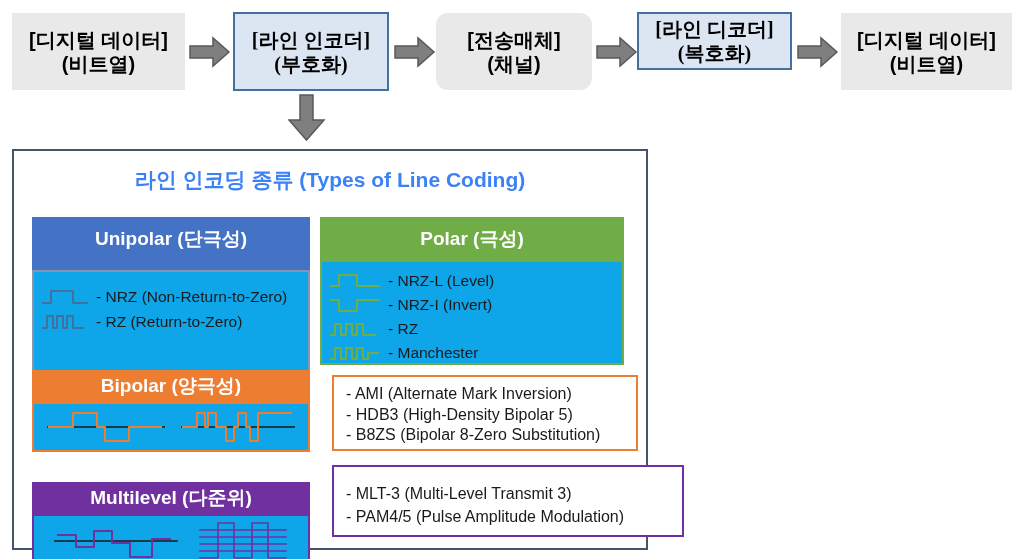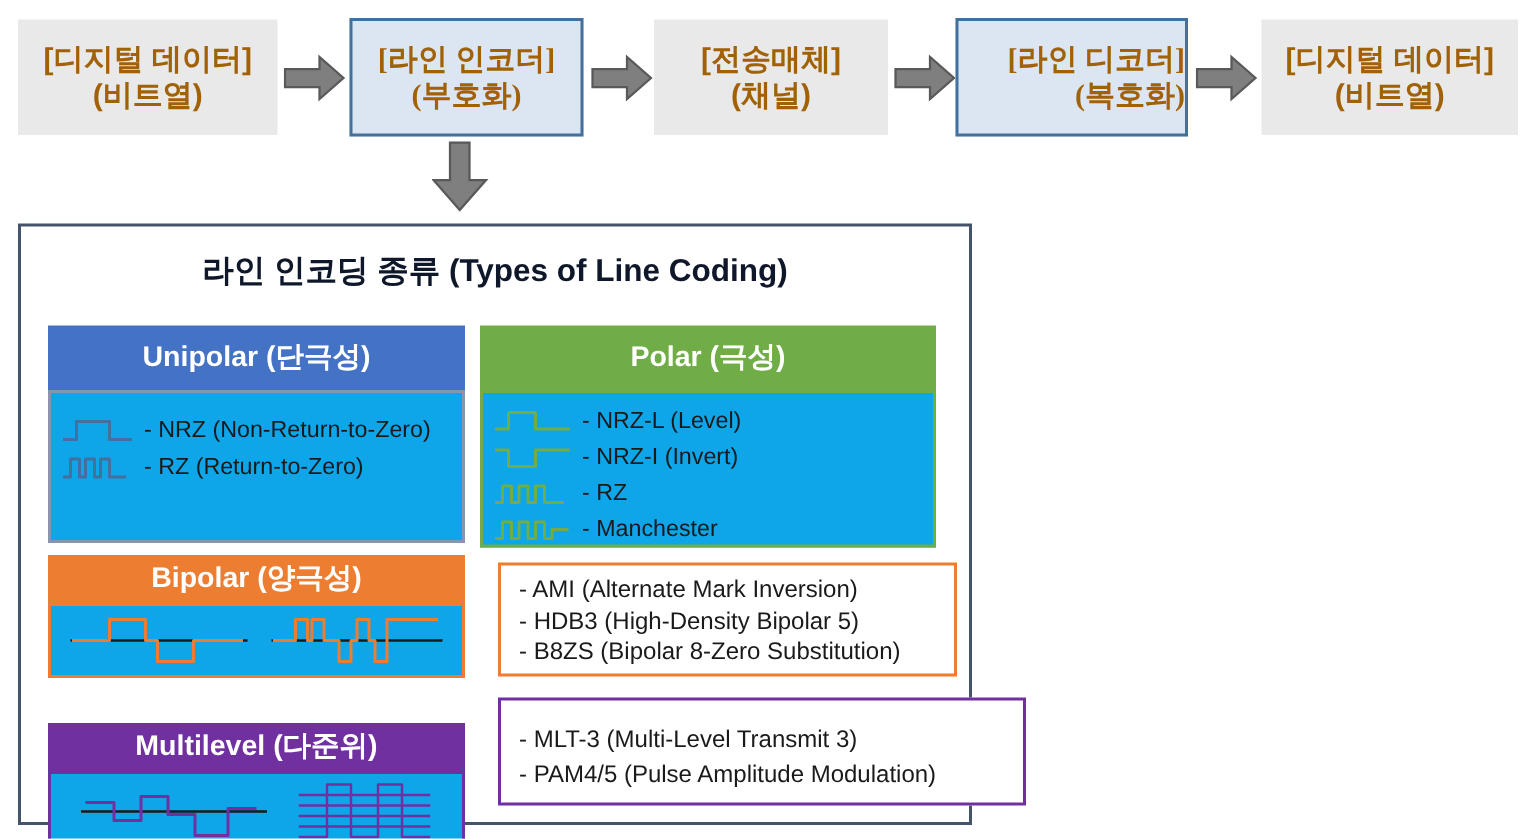--- a/index.html
+++ b/index.html
@@ -1,37 +1,37 @@
 <!DOCTYPE html>
 <html style="--unipolar: #4472C4; --polar: #70AD47; --bipolar: #ED7D31; --multilevel: #7030A0; --unipolar_waveform: #41719C; --unipolar_body_border: #8496B0; --flow_box_gray: #E9E9E9; --flow_box_blue_fill: #DCE6F2; --flow_box_blue_border: #41719C; --arrow_gray: #7F7F7F; --panel_border: #44546A;"><head>
 <meta charset="utf-8">
 <style>
   html,body{margin:0;padding:0;background:#fff;}
   body{width:1024px;height:559px;position:relative;font-family:"Liberation Sans",sans-serif;overflow:hidden;}
 
   
   .fbox{position:absolute;display:flex;flex-direction:column;align-items:center;justify-content:center;
-        text-align:center;font-weight:bold;font-size:20px;line-height:24px;color:#a16207;box-sizing:border-box;}
+        text-align:center;font-weight:bold;font-size:20px;line-height:24px;color:#000000;box-sizing:border-box;}
   .fbox.gray{background:var(--flow_box_gray,#E9E9E9);}
   .fbox.blue{background:var(--flow_box_blue_fill,#DCE6F2);border:2.5px solid var(--flow_box_blue_border,#41719C);font-family:Liberation Serif, serif;}
   svg.harrow,svg.varrow{position:absolute;}
   .block-arrow{fill:var(--arrow_gray,#808080);stroke:#595959;stroke-width:1.5;}
 
   
   .panel{position:absolute;left:12px;top:149px;width:636px;height:401px;box-sizing:border-box;
          border:2px solid var(--panel_border,#44546A);background:#fff;}
   .panel-title{position:absolute;left:0;top:15px;width:100%;text-align:center;
-               font-size:21px;font-weight:bold;color:#0f172a;}
+               font-size:21px;font-weight:bold;color:#3b82f6;}
 
   .card{position:absolute;box-sizing:border-box;}
   .card-header{box-sizing:border-box;width:100%;text-align:center;color:#fff;font-weight:bold;font-size:19px;}
   .card-body{box-sizing:border-box;background:#0ea5e9;}
 
   .unipolar-card{left:18px;top:66px;width:278px;}
-  .unipolar-card .card-header{height:43px;line-height:43px;background:var(--unipolar,#4472C4);}
+  .unipolar-card .card-header{height:53px;line-height:43px;background:var(--unipolar,#4472C4);}
   .unipolar-card .card-body{height:102px;border:2px solid var(--unipolar_body_border,#8496B0);padding:12px 0 0 8px;}
 
   .polar-card{left:306px;top:66px;width:304px;}
   .polar-card .card-header{height:43px;line-height:43px;background:var(--polar,#70AD47);}
   .polar-card .card-body{height:105px;border:2px solid var(--polar,#70AD47);padding:7px 0 0 8px;}
 
   .bipolar-card{left:18px;top:219px;width:278px;}
   .bipolar-card .card-header{height:32px;line-height:32px;background:var(--bipolar,#ED7D31);}
   .bipolar-card .card-body{height:50px;border:2px solid var(--bipolar,#ED7D31);
       display:flex;align-items:center;justify-content:space-evenly;}
@@ -76,30 +76,30 @@
 
   <div class="fbox blue" style="left:233px;top:12px;width:156px;height:79px;">
     <span>[라인 인코더]</span>
     <span>(부호화)</span>
   </div>
 
   <svg class="harrow" style="left:394px;top:36px;" width="42" height="32" viewBox="0 0 42 32">
     <polygon class="block-arrow" points="1,10 24,10 24,2 40,16 24,30 24,22 1,22"></polygon>
   </svg>
 
-  <div class="fbox gray" style="left:436px;top:13px;width:156px;height:77px;">
+  <div class="fbox gray" style="left:436px;top:13px;width:156px;height:77px;border-radius:12px;">
     <span>[전송매체]</span>
     <span>(채널)</span>
   </div>
 
   <svg class="harrow" style="left:596px;top:36px;" width="42" height="32" viewBox="0 0 42 32">
     <polygon class="block-arrow" points="1,10 24,10 24,2 40,16 24,30 24,22 1,22"></polygon>
   </svg>
 
-  <div class="fbox blue" style="left:637px;top:12px;width:155px;height:79px;align-items:flex-end;">
+  <div class="fbox blue" style="left:637px;top:12px;width:155px;height:58px;">
     <span>[라인 디코더]</span>
     <span>(복호화)</span>
   </div>
 
   <svg class="harrow" style="left:797px;top:36px;" width="42" height="32" viewBox="0 0 42 32">
     <polygon class="block-arrow" points="1,10 24,10 24,2 40,16 24,30 24,22 1,22"></polygon>
   </svg>
 
   <div class="fbox gray" style="left:841px;top:13px;width:171px;height:77px;">
     <span>[디지털 데이터]</span>

